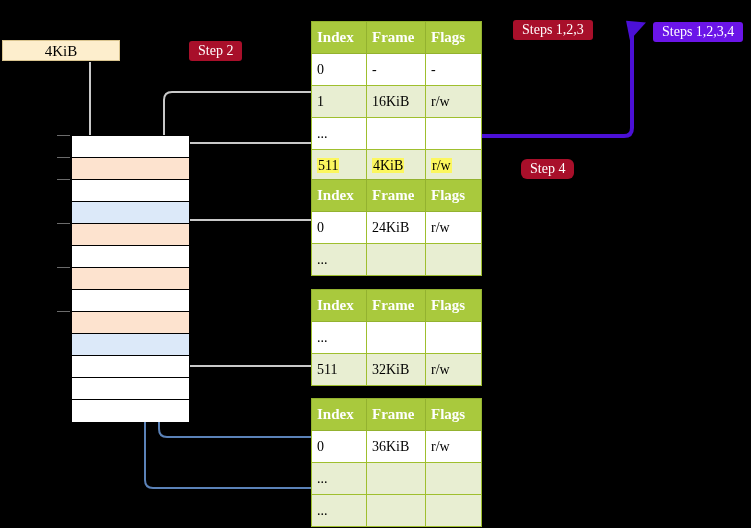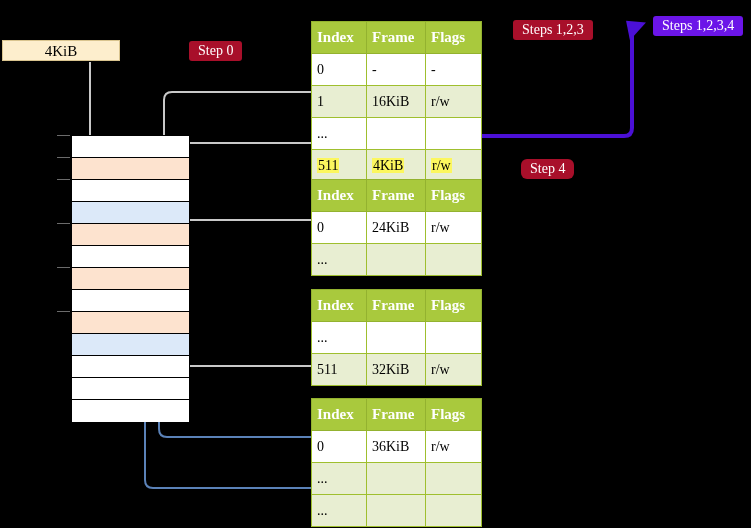--- a/index.html
+++ b/index.html
@@ -100,23 +100,23 @@
     <div class="mrow white"></div>
     <div class="mrow peach">
       <span class="tick"></span>
     </div>
     <div class="mrow blue"></div>
     <div class="mrow white"></div>
     <div class="mrow white"></div>
     <div class="mrow white"></div>
   </div>
 
-<div class="badge red" style="left:189px;top:41px;">Step 0</div>
+<div class="badge red" style="left:189px;top:41px;">Step 2</div>
 <div class="badge red" style="left:513px;top:20px;">Steps 1,2,3</div>
-<div class="badge purple" style="left:653px;top:16px;">Steps 1,2,3,4</div>
+<div class="badge purple" style="left:653px;top:22px;">Steps 1,2,3,4</div>
 <div class="badge red" style="left:521px;top:159px;border-radius:6px;">Step 4</div>
 
 <div id="tables-host">
     <table class="ptable" style="left: 311px; top: 21px;">
       <thead>
         <tr>
           <th class="c0">Index</th>
           <th class="c1">Frame</th>
           <th class="c2">Flags</th>
         </tr>

